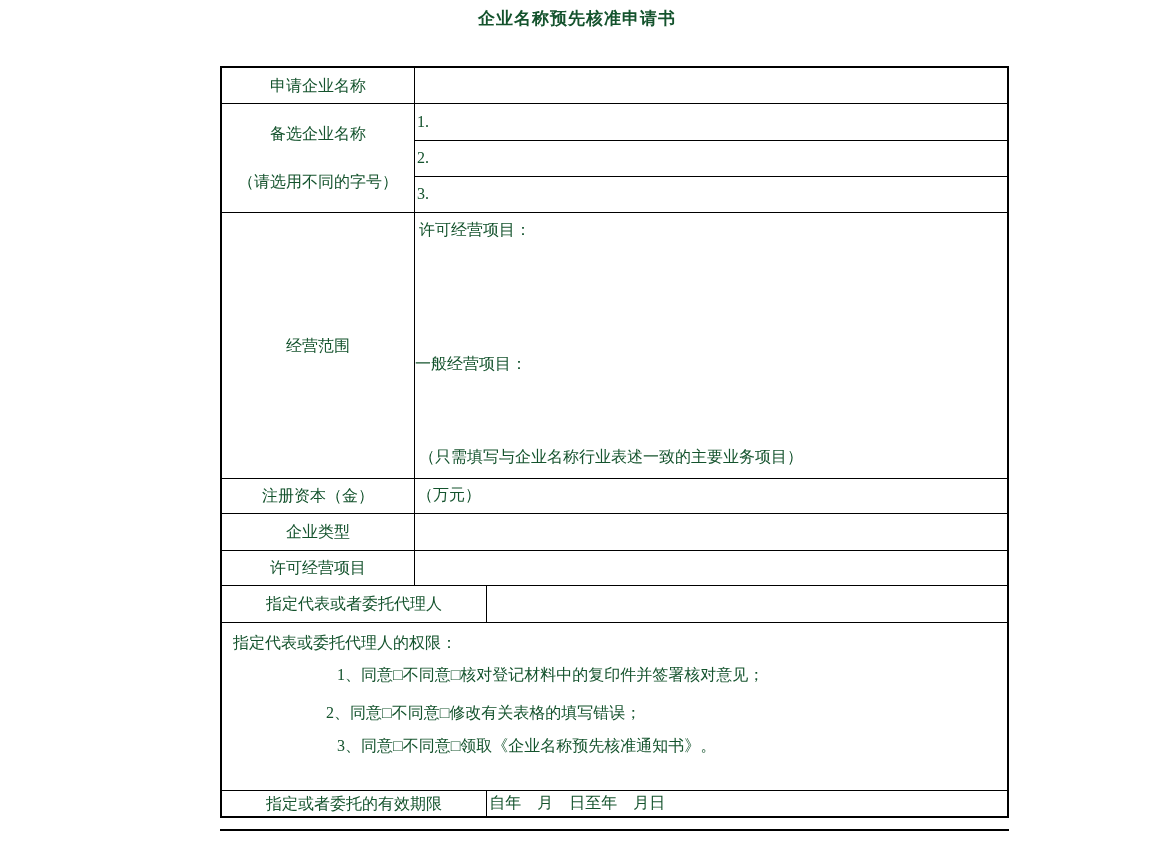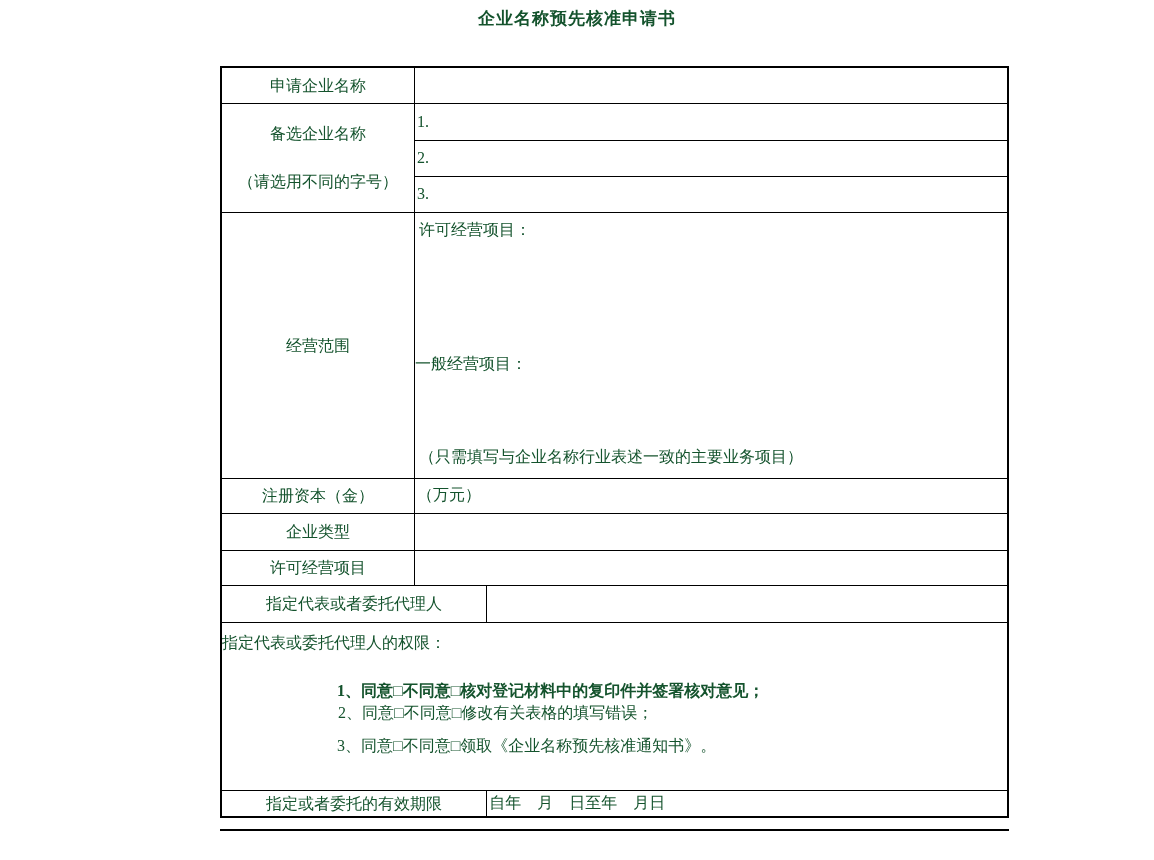--- a/index.html
+++ b/index.html
@@ -60,23 +60,23 @@
   .scope-hint     { position: absolute; top: 234px; left: 4px; }
   td.capital-value {
     text-align: left;
     padding-right: 5px;
     vertical-align: middle;
   }
   td.auth-cell {
     position: relative;
     vertical-align: top;
   }
-  .auth-title { position: absolute; top: 10px; left: 0; text-align: right; }
-  .auth-item-0 { position: absolute; top: 58px;  left: 115px; font-weight: bold; }
-  .auth-item-1 { position: absolute; top: 80px;  left: 116px; }
+  .auth-title { position: absolute; top: 10px; left: 11px; text-align: right; }
+  .auth-item-0 { position: absolute; top: 42px;  left: 115px; }
+  .auth-item-1 { position: absolute; top: 80px;  left: 104px; }
   .auth-item-2 { position: absolute; top: 113px; left: 115px; }
   td.validity-value {
     vertical-align: middle;
     padding-left: 6px;
     margin-left: 9px;
   }
   .bottom-rule {
     position: absolute;
     left: 220px;
     top: 829px;

